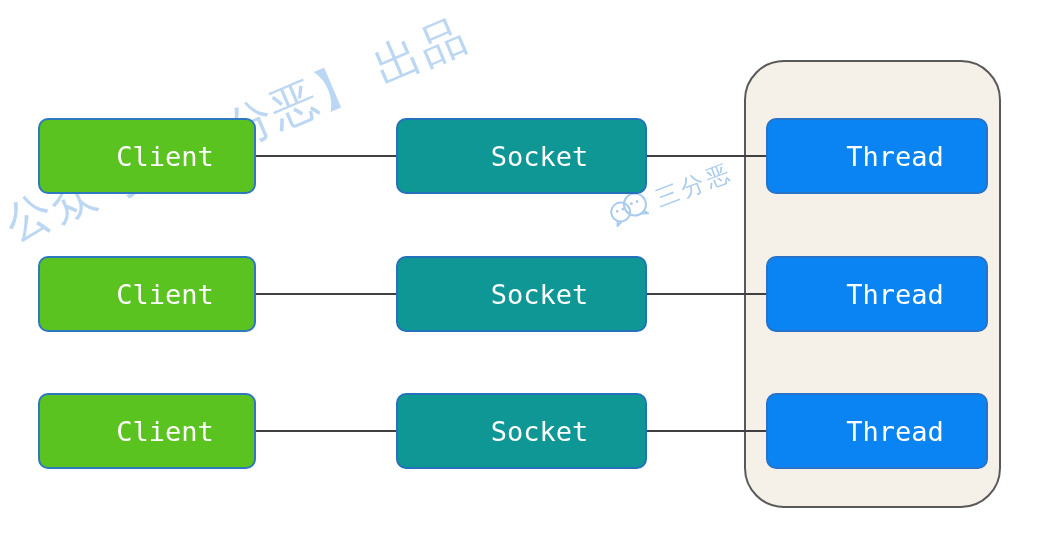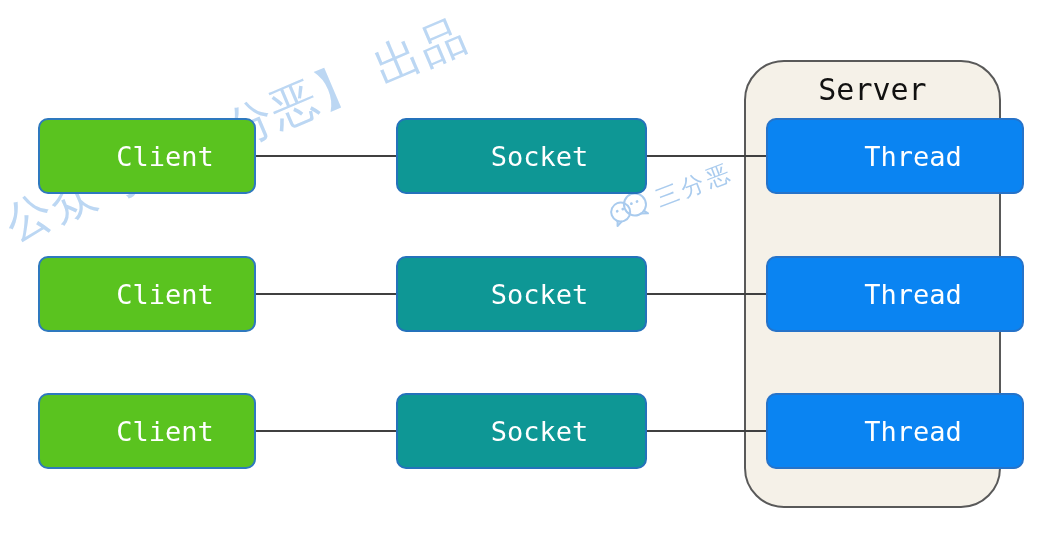--- a/index.html
+++ b/index.html
@@ -100,21 +100,21 @@
     border: 2px solid var(--client-border, #2e79be);
   }
   .socket {
     left: 396px;
     width: 251px;
     background: var(--socket-fill, #0e9795);
     border: 2px solid var(--socket-border, #2472bb);
   }
   .thread {
     left: 766px;
-    width: 258px;
+    width: 222px;
     background: var(--thread-fill, #0a84f2);
     border: 2px solid var(--thread-border, #2673c9);
   }
   .row-0 { top: 118px; }
   .row-1 { top: 256px; }
   .row-2 { top: 393px; }
   .line-row-0 { top: 155px; }
   .line-row-1 { top: 293px; }
   .line-row-2 { top: 430px; }
   .line-cs { left: 256px; width: 140px; }
@@ -137,21 +137,20 @@
         <circle cx="30" cy="17" r="11" stroke="currentColor" stroke-width="2"></circle>
         <path d="M36 26 L39 30 L32 27.5" stroke="currentColor" stroke-width="2" fill="none" stroke-linejoin="round"></path>
         <circle cx="27" cy="15" r="1.4" fill="currentColor"></circle>
         <circle cx="33" cy="15" r="1.4" fill="currentColor"></circle>
       </svg>
     </span>
     <span class="brand-text">三分恶</span>
   </div>
 
   <div class="server"></div>
-  <div class="server-label">Server</div>
 
   <div class="line line-cs line-row-0"></div>
   <div class="line line-st line-row-0"></div>
   <div class="line line-cs line-row-1"></div>
   <div class="line line-st line-row-1"></div>
   <div class="line line-cs line-row-2"></div>
   <div class="line line-st line-row-2"></div>
 
   <div class="box client row-0">Client</div>
   <div class="box socket row-0">Socket</div>

